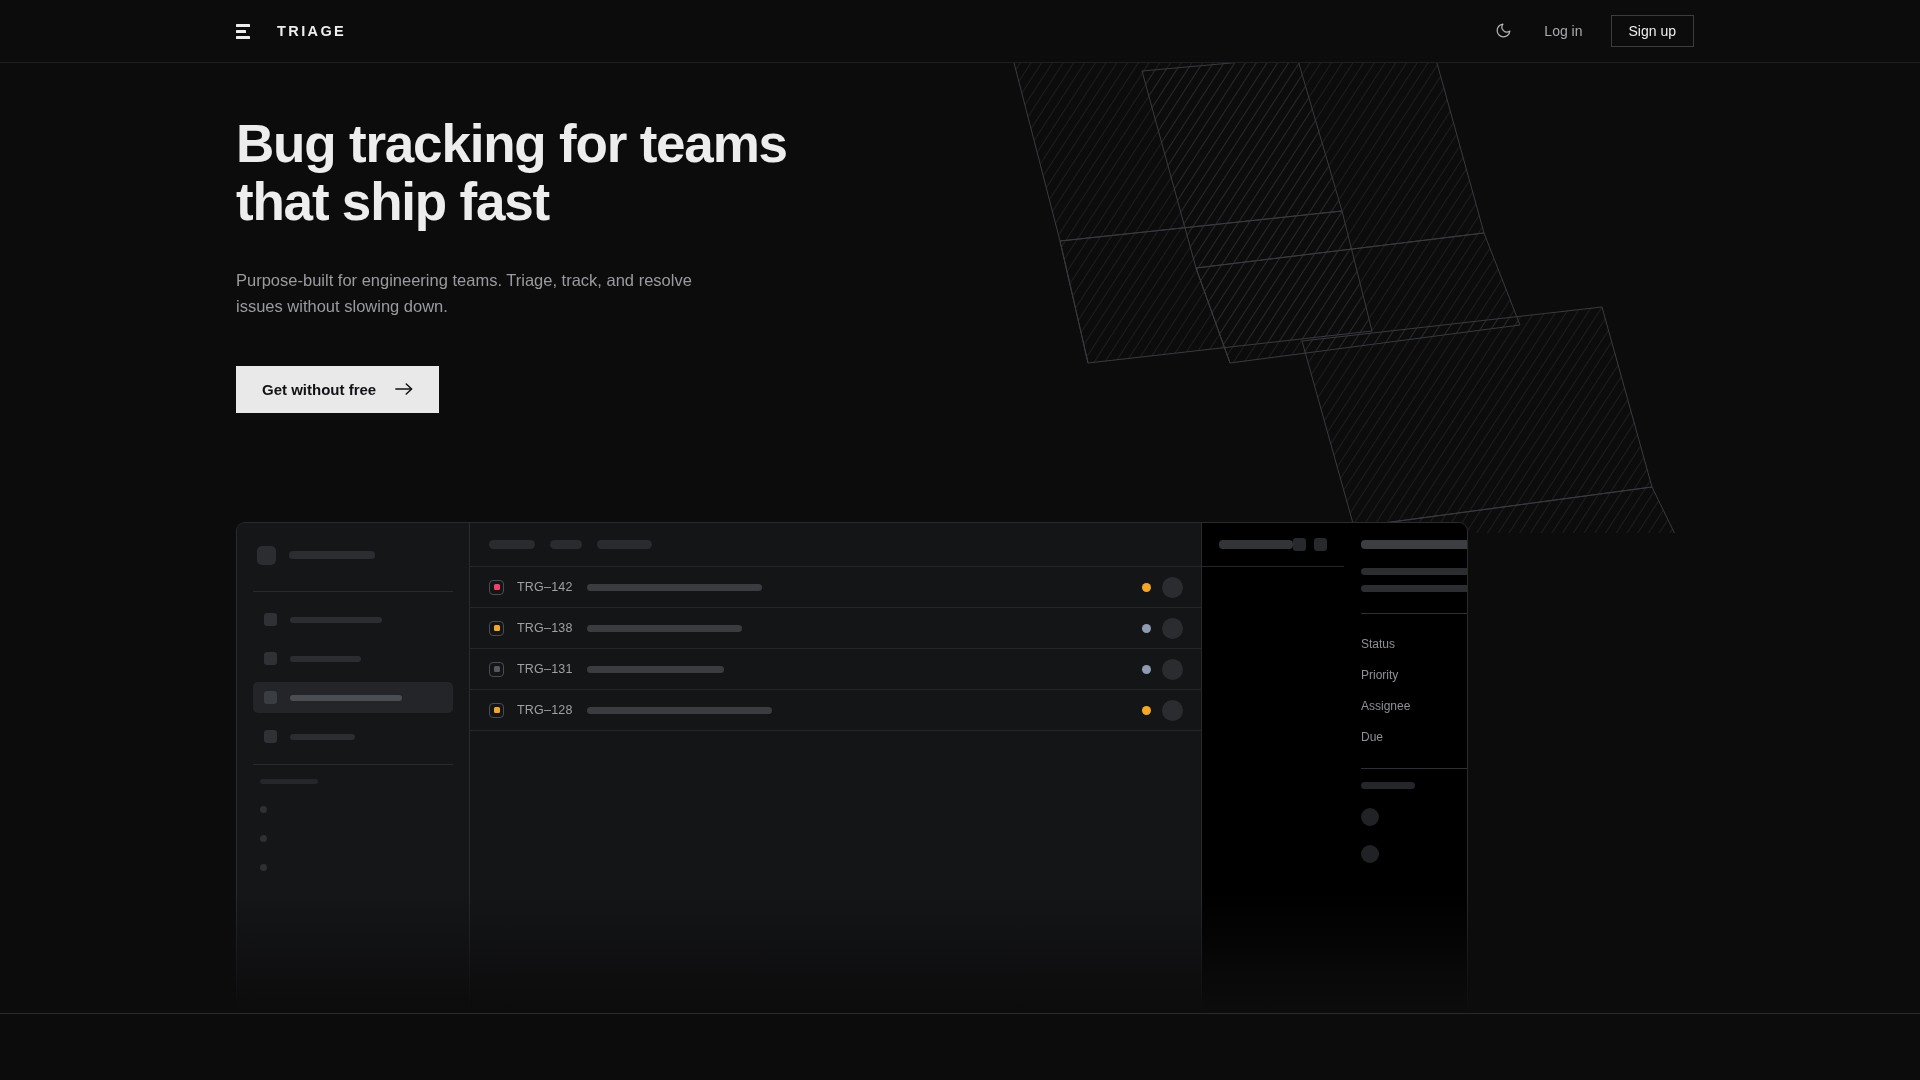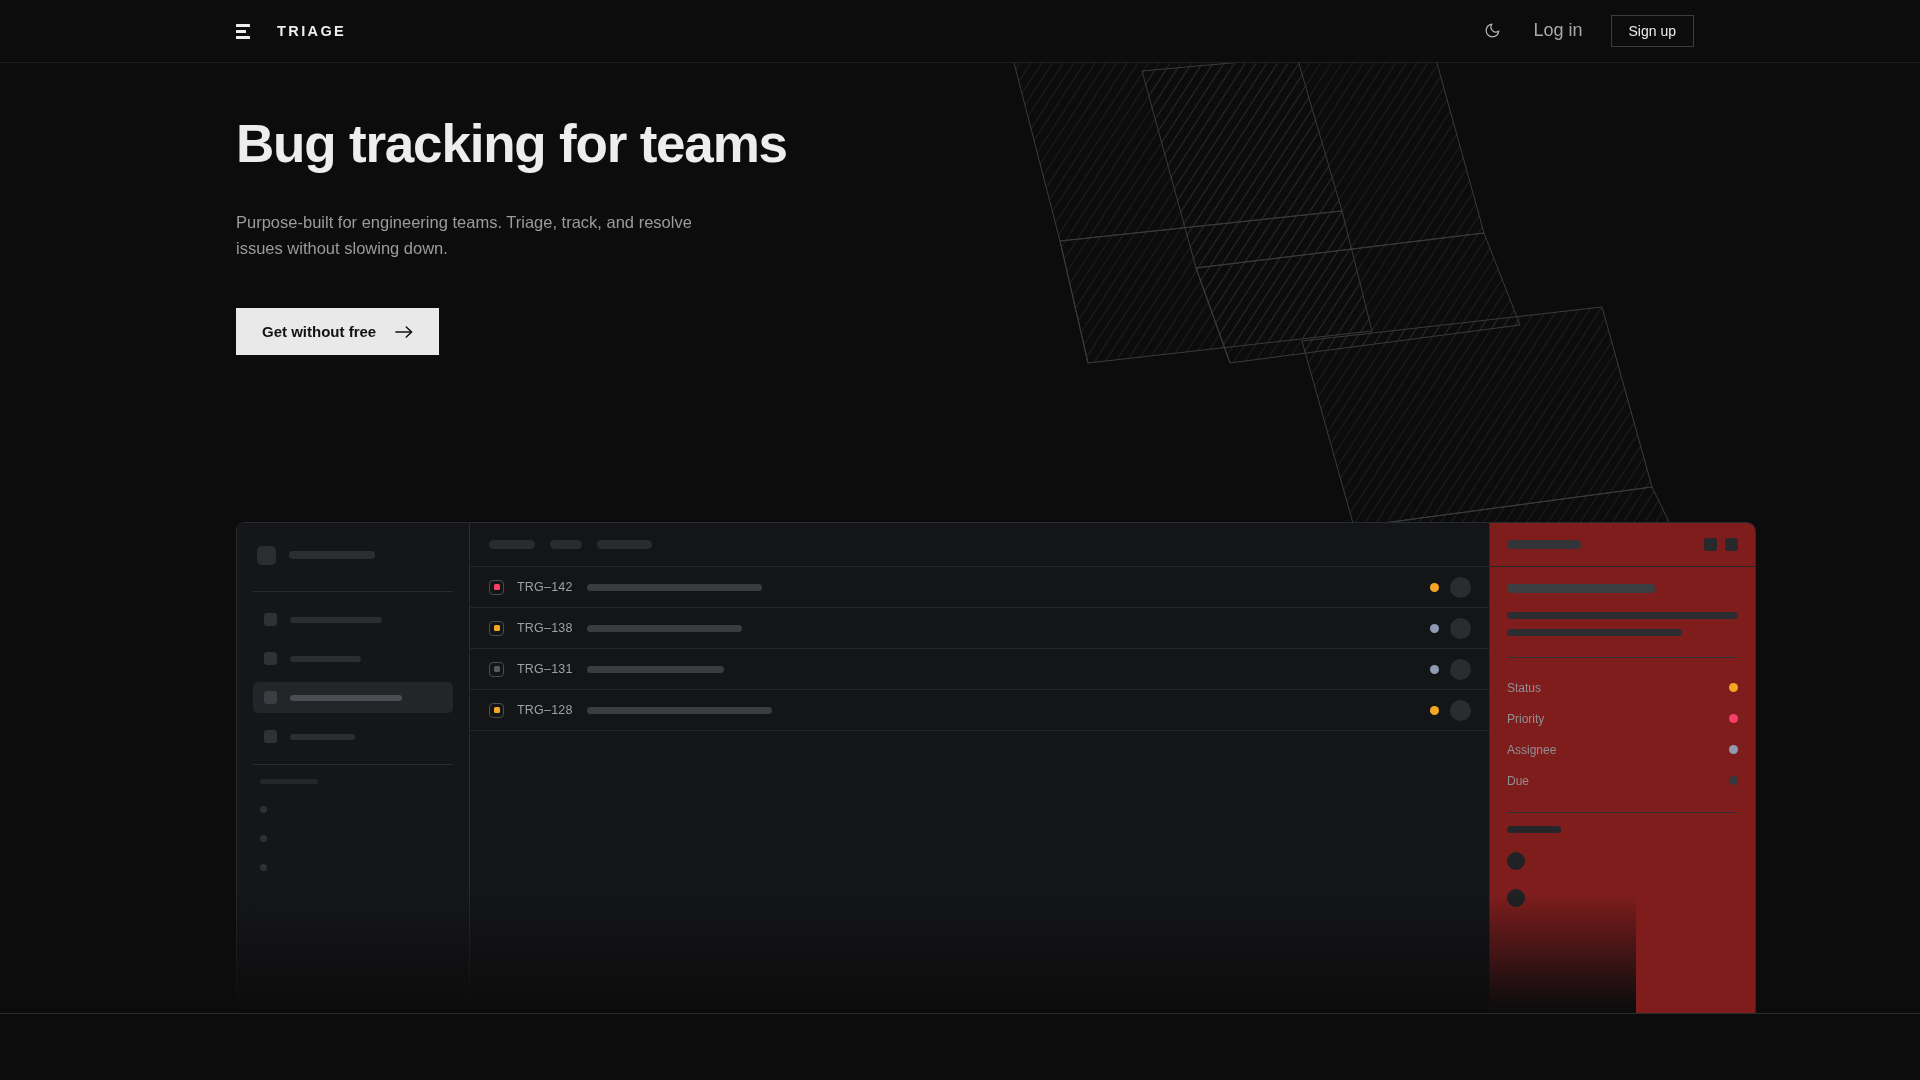--- a/index.html
+++ b/index.html
@@ -62,21 +62,21 @@
     gap: 22px;
   }
   .icon-btn {
     width: 26px; height: 26px;
     display: flex; align-items: center; justify-content: center;
     cursor: pointer;
   }
   .icon-btn svg { display: block; }
   .login-link {
     color: #a8a9ab;
-    font-size: 18px;
+    font-size: 14px;
     cursor: pointer;
     padding: 4px 6px;
   }
   .signup-btn {
     border: 1px solid #3a3c3f;
     color: #ededed;
     font-size: 14px;
     padding: 7px 17px;
     background: transparent;
     cursor: pointer;
@@ -129,21 +129,21 @@
     z-index: 5;
     pointer-events: none;
     overflow: hidden;
   }
 
   
   .mock {
     position: absolute;
     left: 236px;
     top: 522px;
-    width: 1520px;
+    width: 1232px;
     height: 492px;
     border: 1px solid #2a2b2e;
     border-bottom: none;
     border-radius: 9px 9px 0 0;
     background: #femptyno;
     background: #151618;
     display: flex;
     overflow: hidden;
     z-index: 20;
   }
@@ -258,23 +258,22 @@
     gap: 11px;
     position: relative; z-index: 2;
   }
   .status-dot { width: 9px; height: 9px; border-radius: 50%; }
   .avatar { width: 21px; height: 21px; border-radius: 50%; background: #2a2c2f; }
 
   
   .mock-detail {
     width: 265px;
     flex: 0 0 265px;
-    background: #7f1d1d;
-    display: flex;
-    flex-direction: column;
+    background: #000000;
+    display: flex;
   }
   .detail-head {
     height: 44px;
     border-bottom: 1px solid #242629;
     display: flex;
     align-items: center;
     padding: 0 17px;
   }
   .detail-head .sk { height: 9px; width: 74px; background: #323438; }
   .detail-head-btns { margin-left: auto; display: flex; gap: 8px; }
@@ -358,20 +357,21 @@
         <line x1="1196" y1="205" x2="1230" y2="300"></line>
         <line x1="1060" y1="178" x2="1088" y2="300"></line>
         <line x1="1354" y1="464" x2="1392" y2="546"></line>
       </g>
     </svg>
   </div>
 
   <section class="hero">
     <h1>
       <span>Bug tracking for teams</span><br>
+      <span>that ship fast</span>
     </h1>
     <p class="hero-sub">Purpose-built for engineering teams. Triage, track, and resolve issues without slowing down.</p>
     <button class="cta">
       <span>Get without free</span>
       <span>
         <svg width="18" height="14" viewBox="0 0 20 14" fill="none" stroke="#111214" stroke-width="1.7" stroke-linecap="round" stroke-linejoin="round">
             <path d="M1 7h17"></path>
             <path d="M12.5 1.5 18.5 7l-6 5.5"></path>
           </svg>
       </span>

